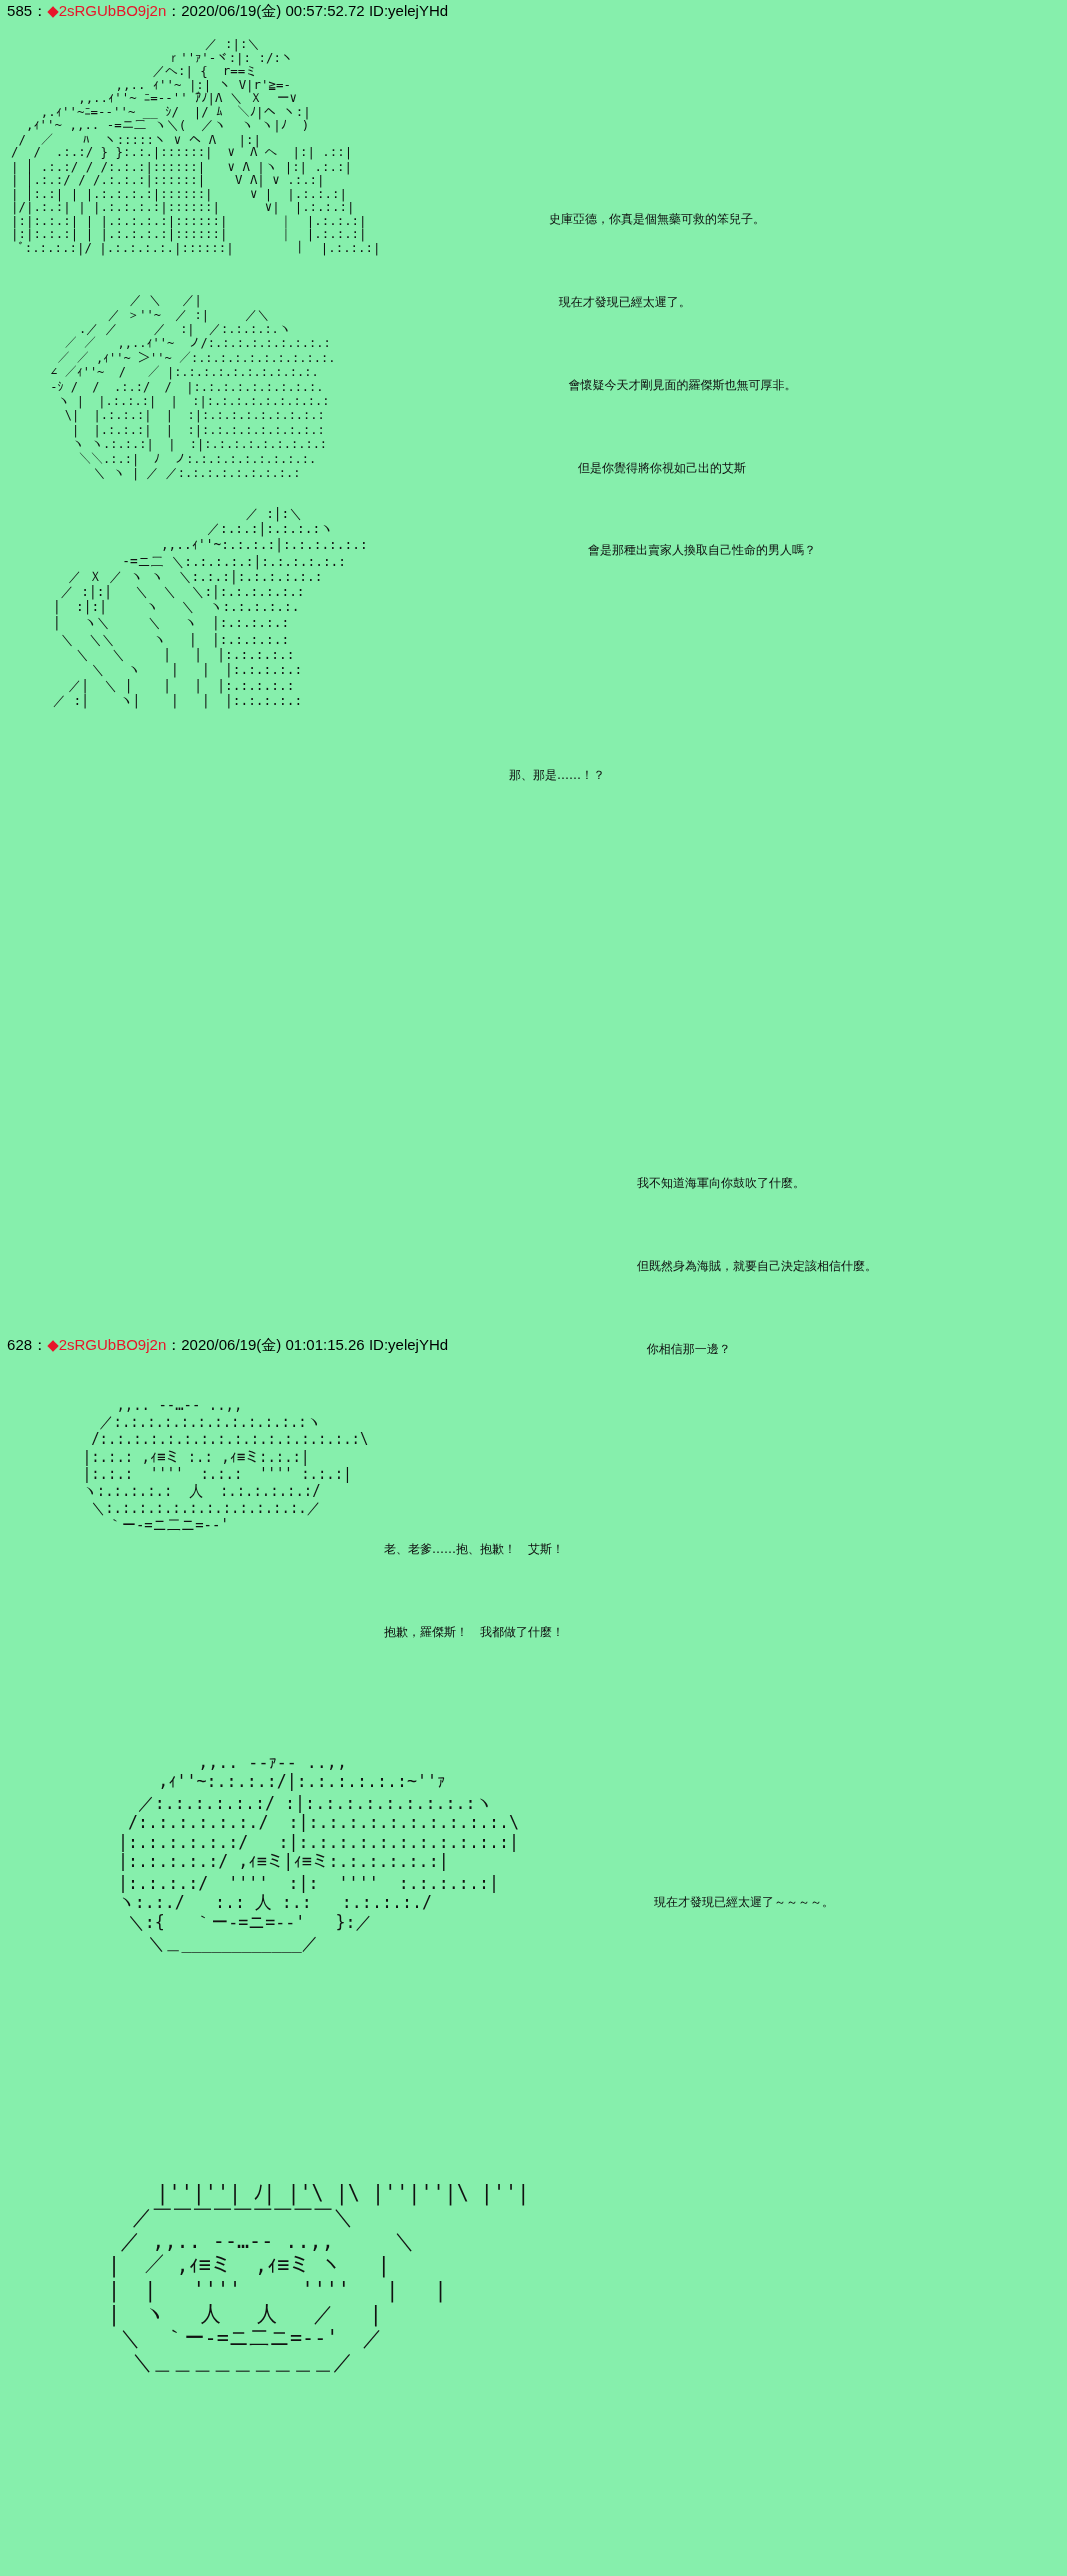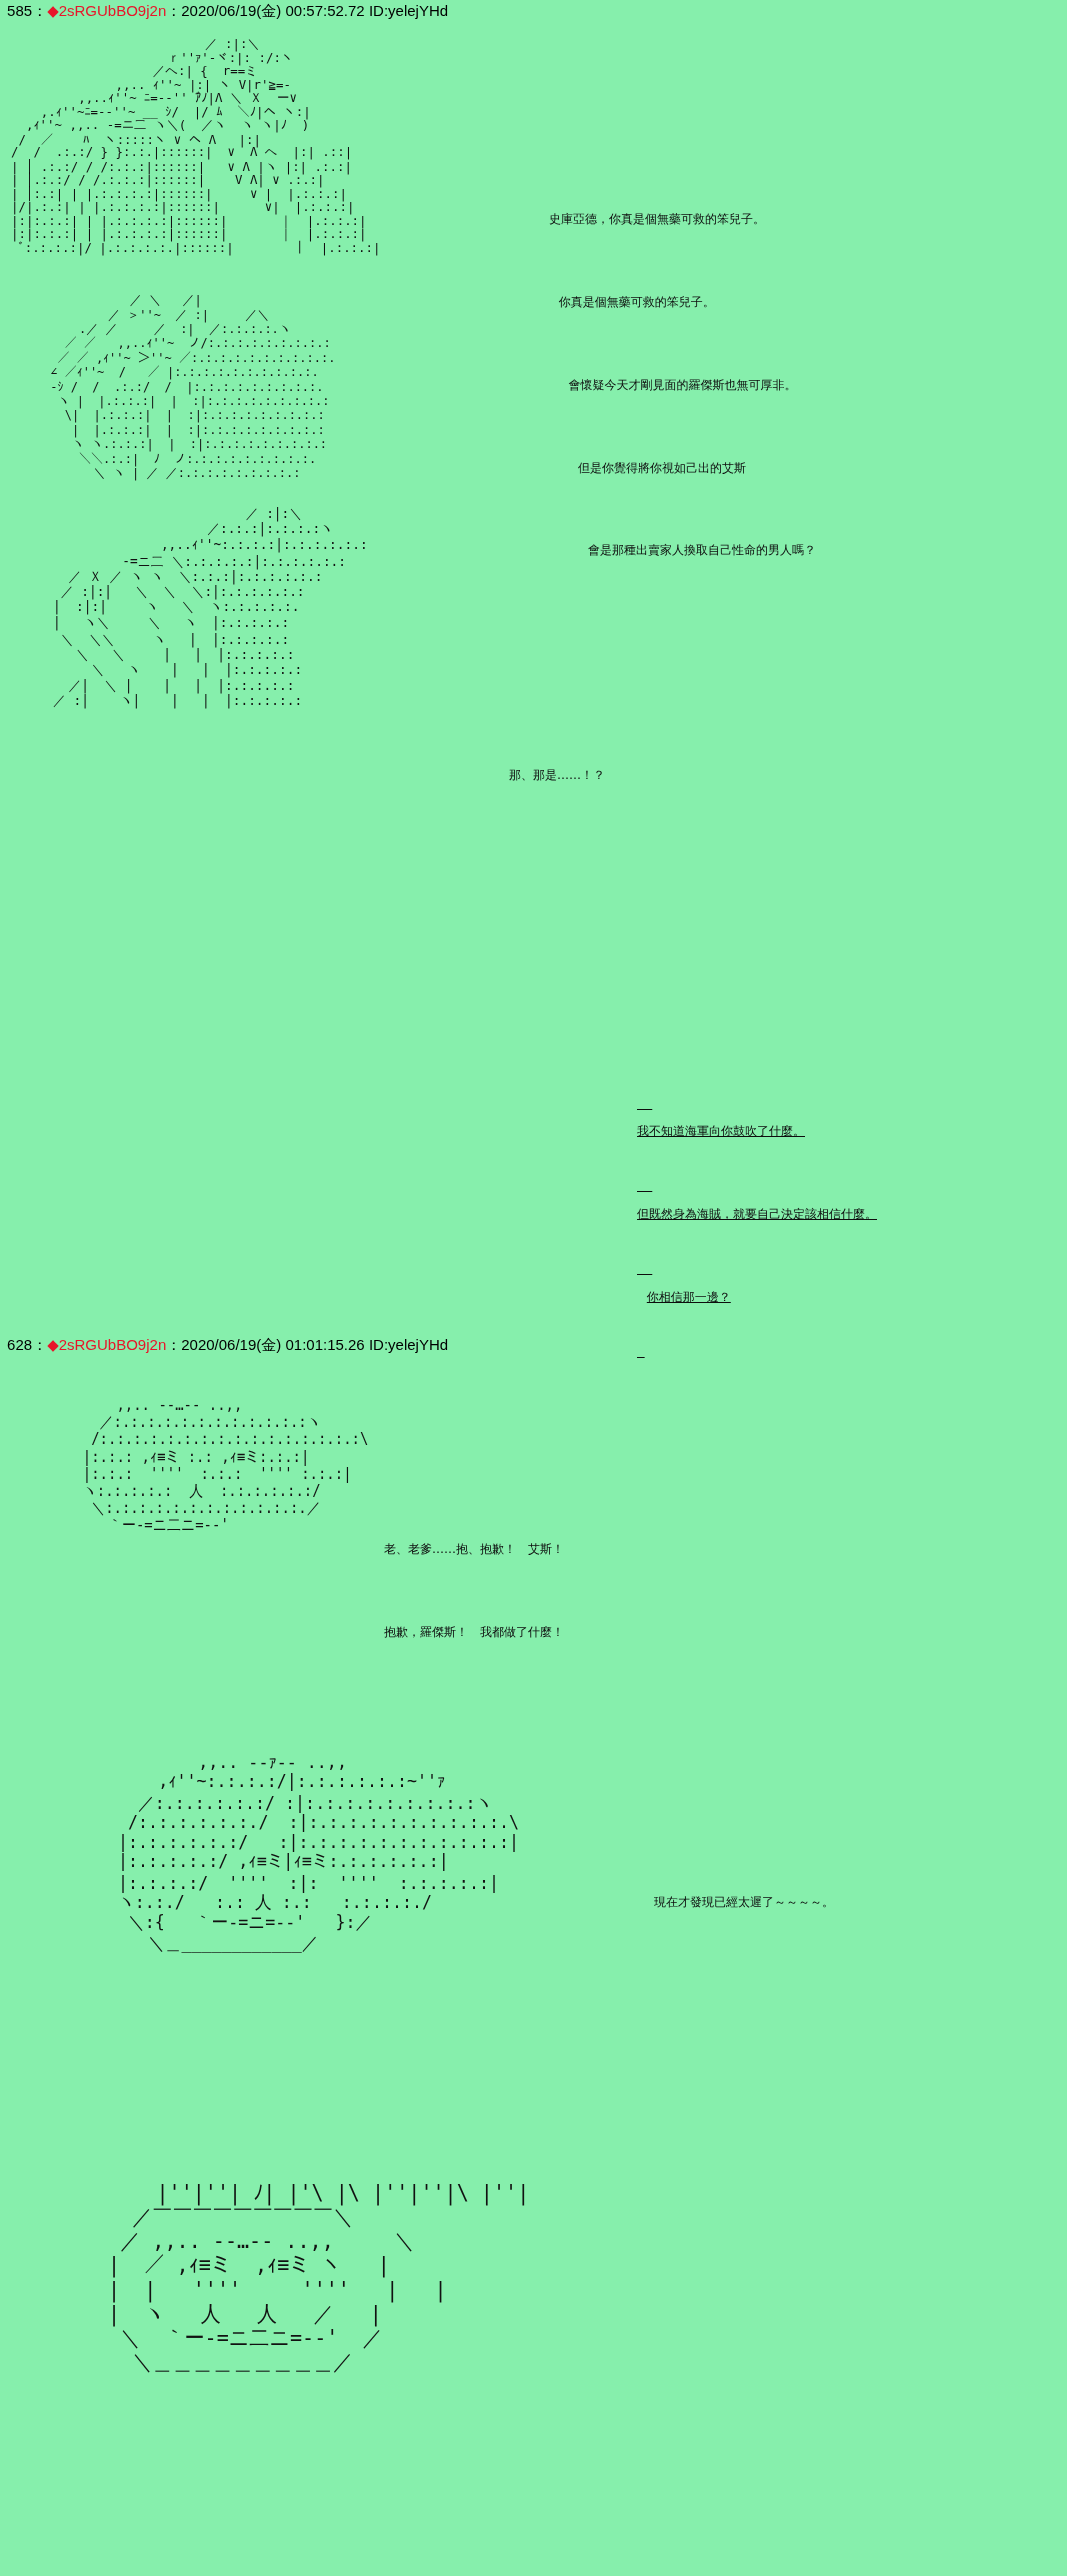--- a/index.html
+++ b/index.html
@@ -73,21 +73,21 @@
 | │ .:.:/ / /:.:.:|::::::|   ∨ Λ |ヽ |:| .:.:|
 | │.:.:/ / /.:.:.:|::::::|    V Λ| ∨ .:.:|
 | │:.:| | |.:.:.:.:|::::::|     ∨ |  |.:.:.:|
 |/|.:.:| | |.:.:.:.:|::::::|      ∨|  |.:.:.:|
 |:|:.:.:| | |.:.:.:.:|::::::|       ｜  |.:.:.:|
 |:|:.:.:| | |.:.:.:.:|::::::|       ｜  |.:.:.:|
  ﾞ:.:.:.:|/ |.:.:.:.:.|::::::|        ｜  |.:.:.:|</pre>
 
   <div class="dialog" style="top:151px;left:549px;">
     <span class="l i1">史庫亞德，你真是個無藥可救的笨兒子。</span>
-    <span class="l i2">你真是個無藥可救的笨兒子。</span>
+    <span class="l i2">現在才發現已經太遲了。</span>
     <span class="l i3">會懷疑今天才剛見面的羅傑斯也無可厚非。</span>
     <span class="l i4">但是你覺得將你視如己出的艾斯</span>
     <span class="l i5">會是那種出賣家人換取自己性命的男人嗎？</span>
   </div>
 
   <pre class="aa" style="top:285px;left:43px;font-size:8px;line-height:9px;transform:scale(1.5,1.6);">            ／ ＼   ／|
          ／ ＞''~  ／ :|     ／＼
      .／ ／     ／  :|  ／:.:.:.:.ヽ
    ／ ／   ,,..ｨ''~  ノ/:.:.:.:.:.:.:.:.:
   ／ ／ ,ｨ''~ ＞''~ ／:.:.:.:.:.:.:.:.:.:.
@@ -111,21 +111,21 @@
   ／ Ｘ ／ ヽ ヽ  ＼:.:.:|:.:.:.:.:.:
  ／ :|:|   ＼  ＼  ＼:|:.:.:.:.:.:
 |  :|:|     ヽ   ＼  ヽ:.:.:.:.:.
 |   ヽ＼     ＼   ヽ  |:.:.:.:.:
  ＼  ＼＼     ヽ   |  |:.:.:.:.:
    ＼   ＼     |   |  |:.:.:.:.:
      ＼   ヽ    |   |  |:.:.:.:.:
   ／|  ＼ |    |   |  |:.:.:.:.:
 ／ :|    ヽ|    |   |  |:.:.:.:.:</pre>
 
-  <div class="dialog" style="top:1063px;left:637px;text-decoration:underline;">
+  <div class="dialog" style="top:1115px;left:637px;">
     <span class="l i1">我不知道海軍向你鼓吹了什麼。</span>
     <span class="l i1">但既然身為海賊，就要自己決定該相信什麼。</span>
     <span class="l i2">你相信那一邊？</span>
   </div>
 
   <div class="post-header" style="top:1336px;">
     <span>628</span><span class="sep">：</span><span class="diamond">◆</span><span class="tripcode">2sRGUbBO9j2n</span><span class="sep">：</span><span class="date">2020/06/19(金) 01:01:15.26</span> <span class="uid">ID:yelejYHd</span>
   </div>
 
   <pre class="aa" style="top:1387px;left:66px;font-size:9px;line-height:10.2px;transform:scale(1.55,1.7);">      ,,.. -‐…‐- ..,,

